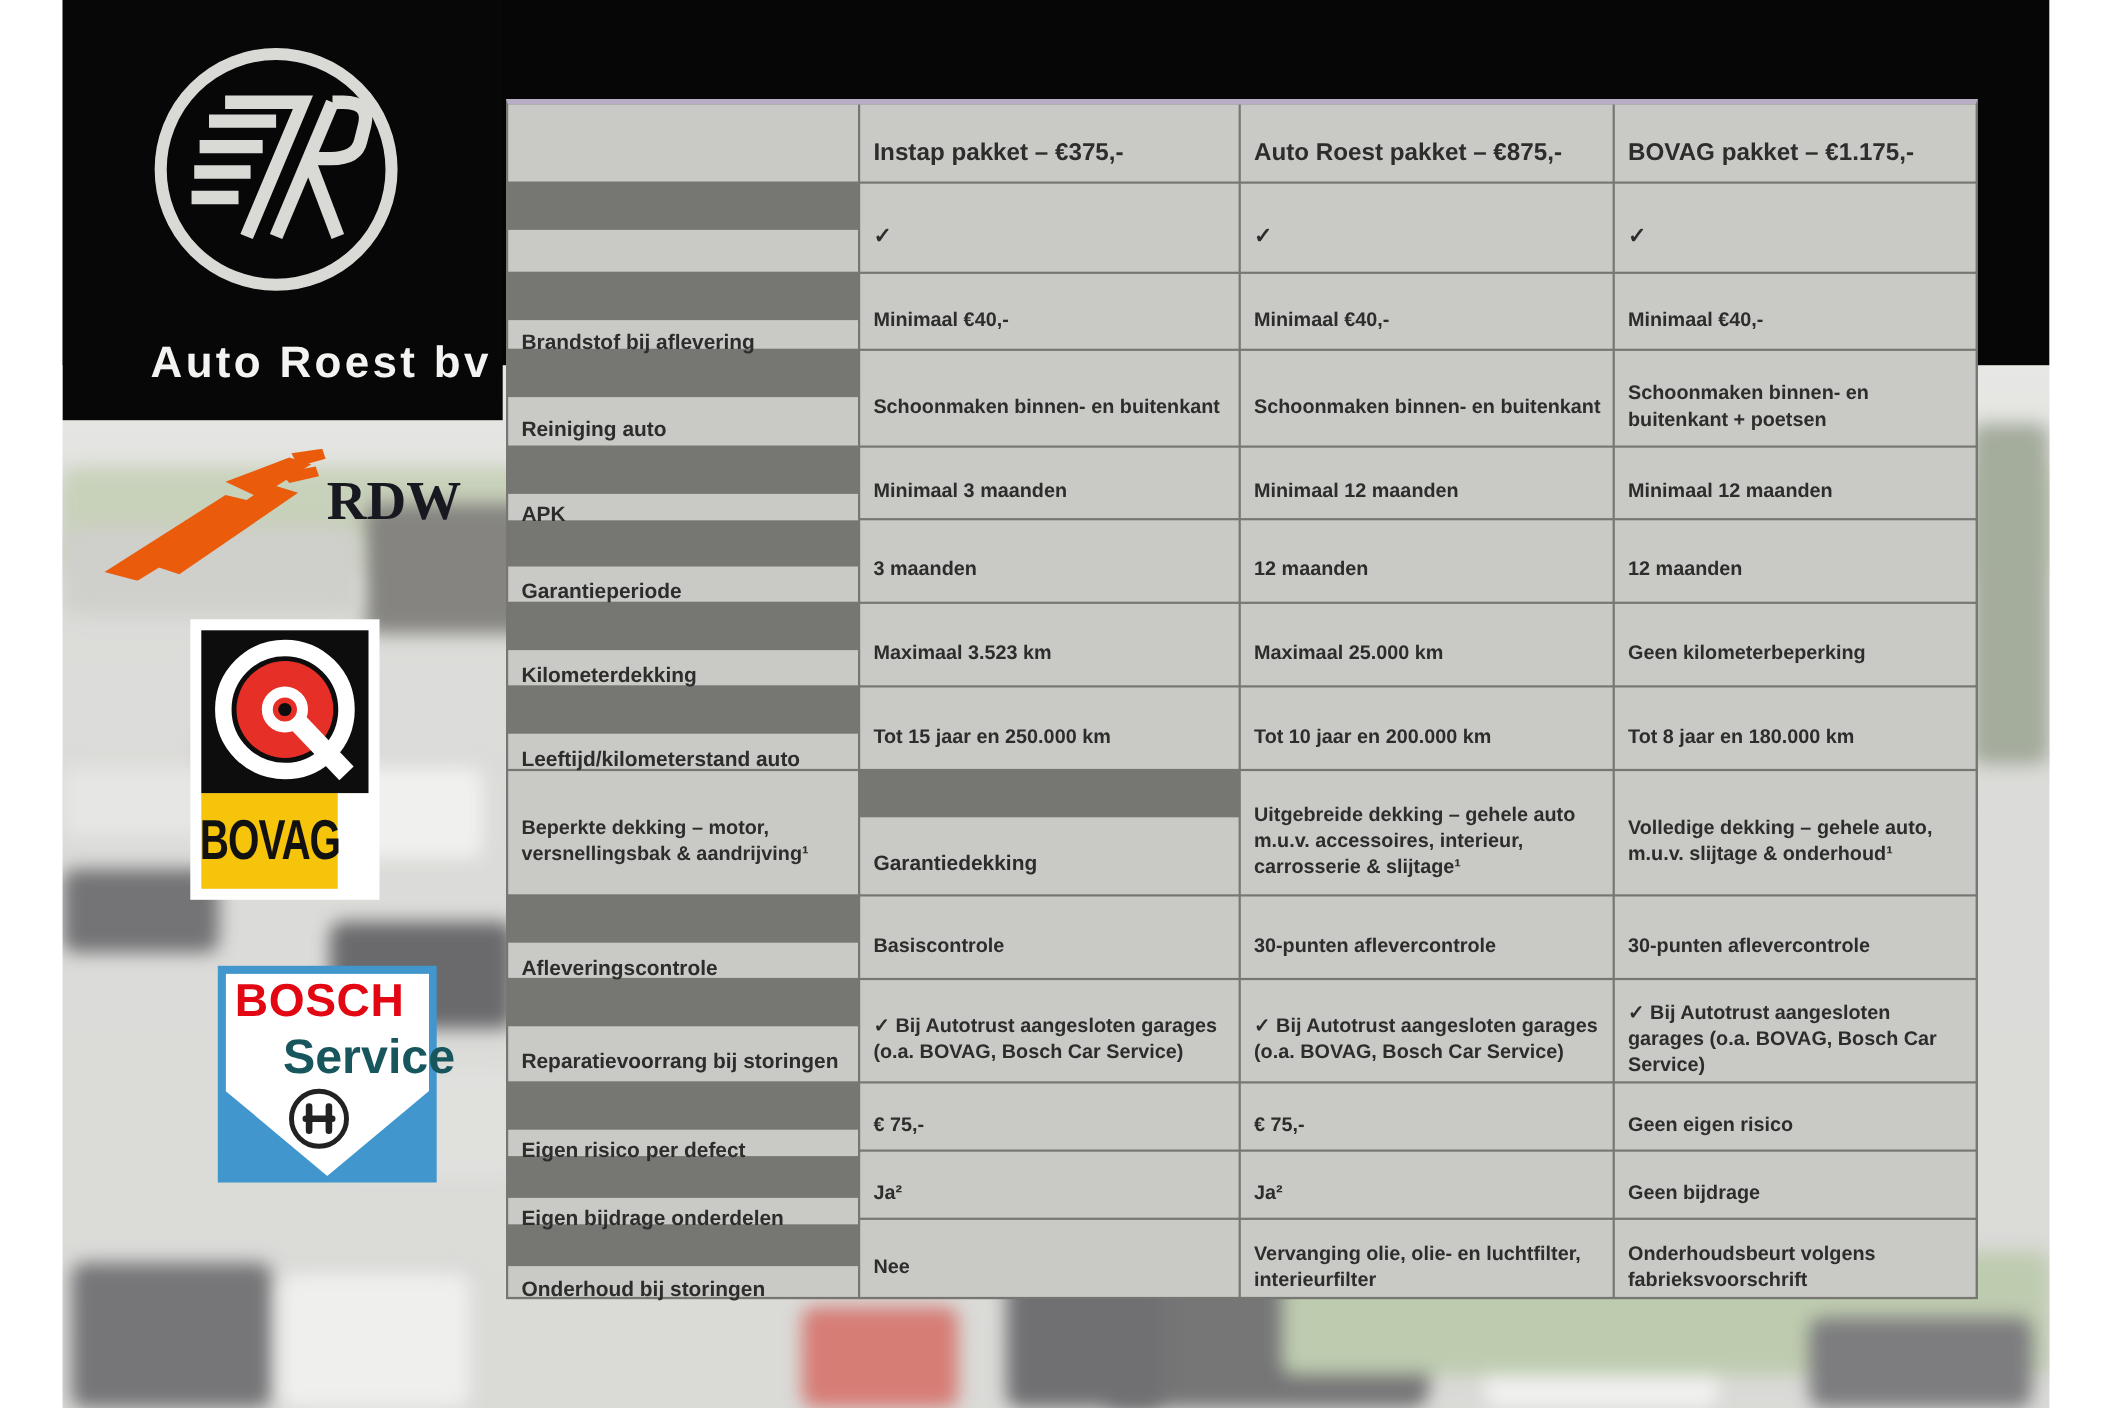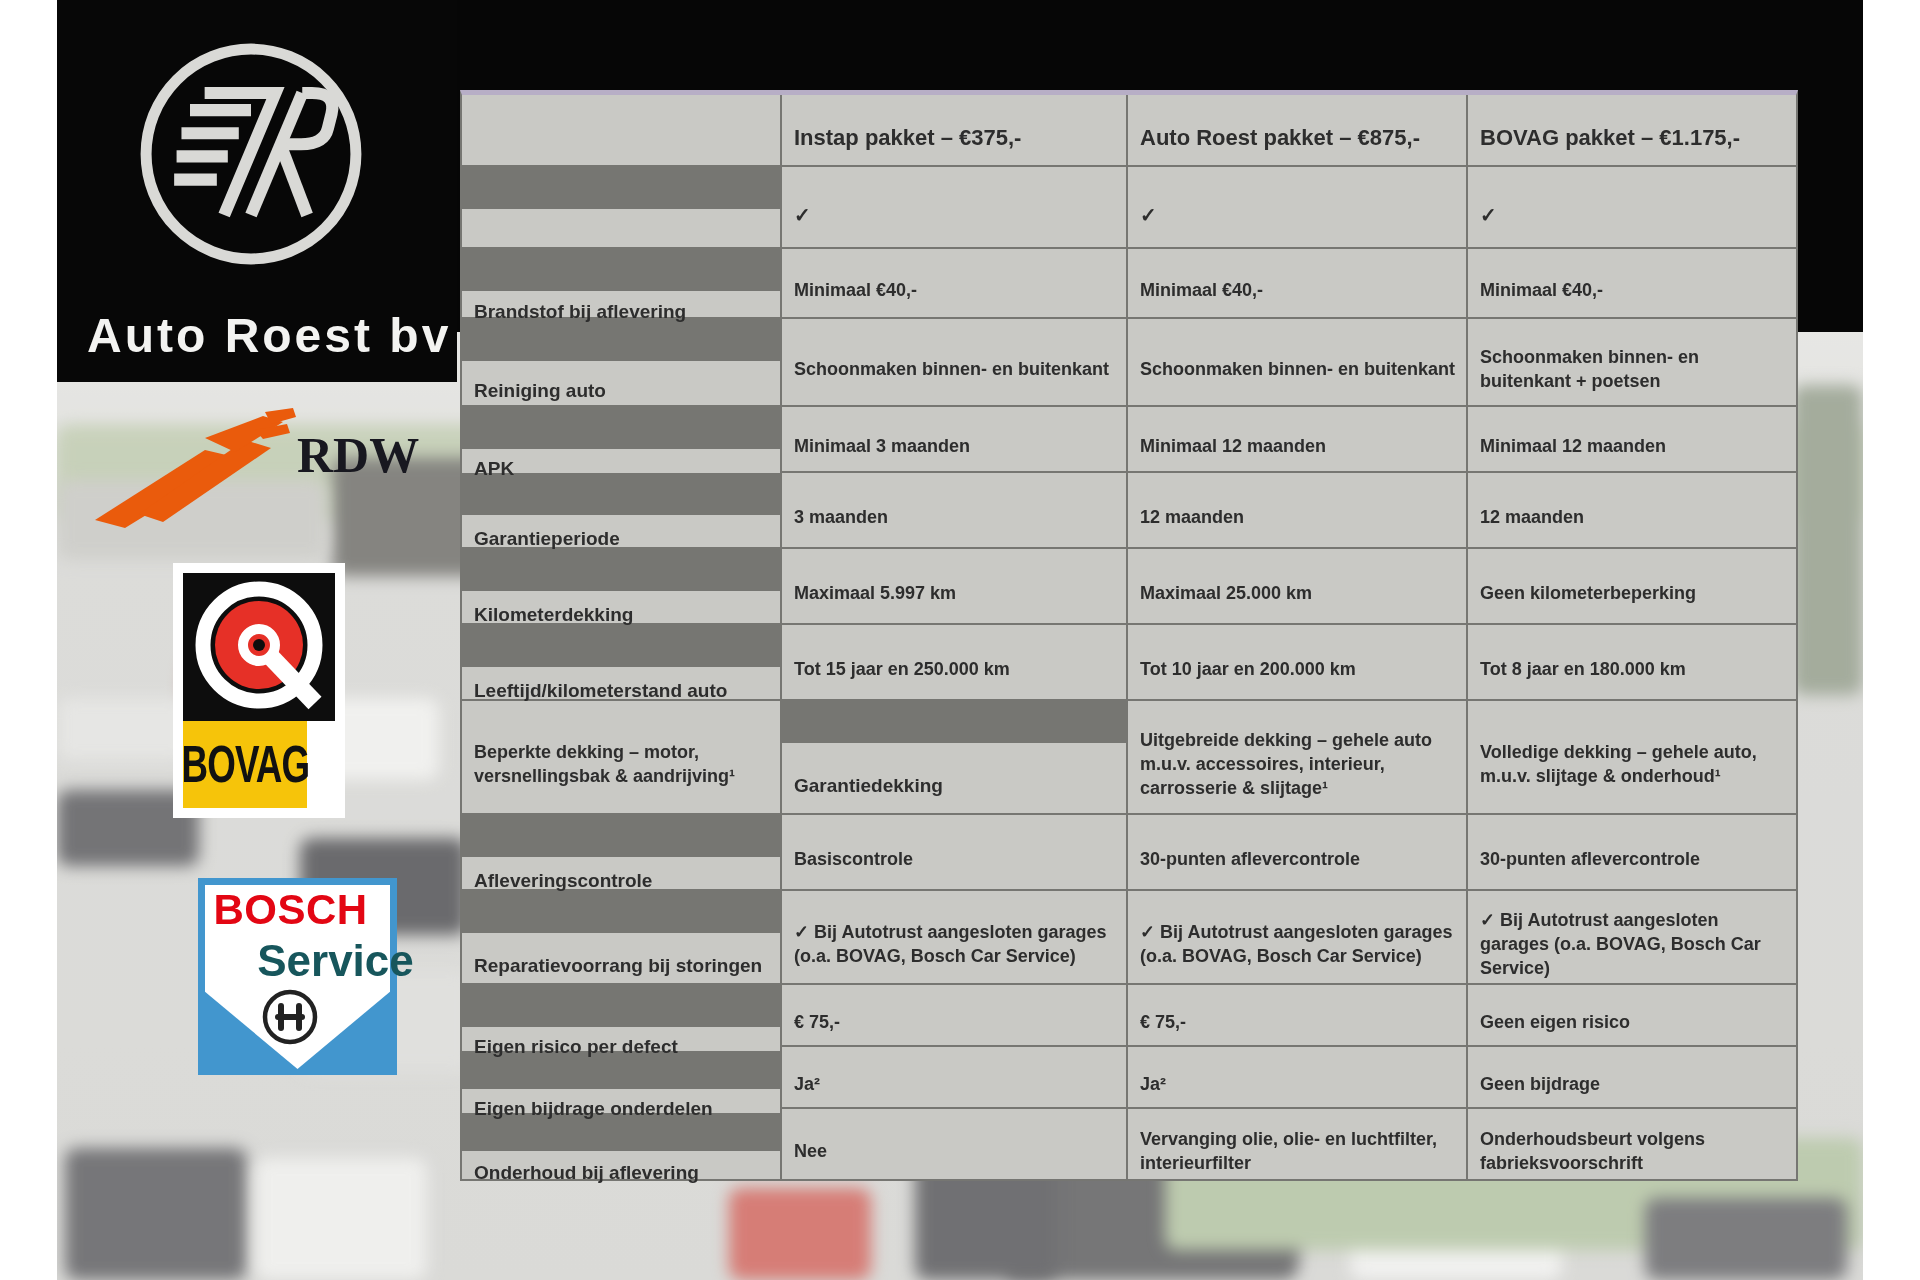--- a/index.html
+++ b/index.html
@@ -28,22 +28,22 @@
   .b-car-darkb2{left:858px;top:828px;width:142px;height:122px;background:#27272b;}
   .b-bus-white{left:1293px;top:798px;width:212px;height:152px;background:#eaeae8;}
   .b-grass-right{left:1108px;top:808px;width:698px;height:112px;background:#9cb186;}
   .b-car-darkr{left:1588px;top:868px;width:202px;height:82px;background:#3a3a3e;}
   .photo::after{content:"";position:absolute;inset:0;background:rgba(255,255,255,.34);}
 
   
   .black-band{position:absolute;left:0;top:0;width:1806px;height:332px;background:#060606;z-index:2;}
   .logo-box{position:absolute;left:0;top:0;width:400px;height:382px;background:#070707;z-index:3;}
   .monogram{position:absolute;left:72px;top:32px;}
-  .brand-name{position:absolute;left:30px;top:308px;width:360px;text-align:center;color:#f3f3f1;
-              font-size:48px;font-weight:700;letter-spacing:3px;white-space:nowrap;}
+  .brand-name{position:absolute;left:30px;top:308px;width:360px;text-align:right;color:#f3f3f1;
+              font-size:40px;font-weight:700;letter-spacing:3px;white-space:nowrap;}
 
   
   .rdw{position:absolute;left:30px;top:408px;width:400px;height:120px;z-index:4;}
   .rdw-text{position:absolute;left:210px;top:18px;font-family:"Liberation Serif",serif;
             font-weight:700;font-size:50px;color:#181820;}
 
   
   .bovag-card{position:absolute;left:116px;top:563px;width:172px;height:255px;background:#ffffff;
               z-index:4;box-sizing:border-box;padding:10px;}
   .bovag-top{width:152px;height:148px;background:#0d0d0d;position:relative;}
@@ -185,21 +185,21 @@
     <div class="cell">Minimaal 3 maanden</div>
     <div class="cell">Minimaal 12 maanden</div>
     <div class="cell">Minimaal 12 maanden</div>
 
     <div class="cell rowlabel">Garantieperiode</div>
     <div class="cell">3 maanden</div>
     <div class="cell">12 maanden</div>
     <div class="cell">12 maanden</div>
 
     <div class="cell rowlabel">Kilometerdekking</div>
-    <div class="cell">Maximaal 5.997 km</div>
+    <div class="cell">Maximaal 3.523 km</div>
     <div class="cell">Maximaal 25.000 km</div>
     <div class="cell">Geen kilometerbeperking</div>
 
     <div class="cell rowlabel">Leeftijd/kilometerstand auto</div>
     <div class="cell">Tot 15 jaar en 250.000 km</div>
     <div class="cell">Tot 10 jaar en 200.000 km</div>
     <div class="cell">Tot 8 jaar en 180.000 km</div>
 
     <div class="cell">Beperkte dekking – motor, versnellingsbak &amp; aandrijving¹</div>
     <div class="cell rowlabel">Garantiedekking</div>
@@ -219,18 +219,18 @@
     <div class="cell rowlabel">Eigen risico per defect</div>
     <div class="cell">€ 75,-</div>
     <div class="cell">€ 75,-</div>
     <div class="cell">Geen eigen risico</div>
 
     <div class="cell rowlabel">Eigen bijdrage onderdelen</div>
     <div class="cell">Ja²</div>
     <div class="cell">Ja²</div>
     <div class="cell">Geen bijdrage</div>
 
-    <div class="cell rowlabel">Onderhoud bij aflevering</div>
+    <div class="cell rowlabel">Onderhoud bij storingen</div>
     <div class="cell">Nee</div>
     <div class="cell">Vervanging olie, olie- en luchtfilter, interieurfilter</div>
     <div class="cell">Onderhoudsbeurt volgens fabrieksvoorschrift</div>
   </div>
 </div>
 
 </body></html>

